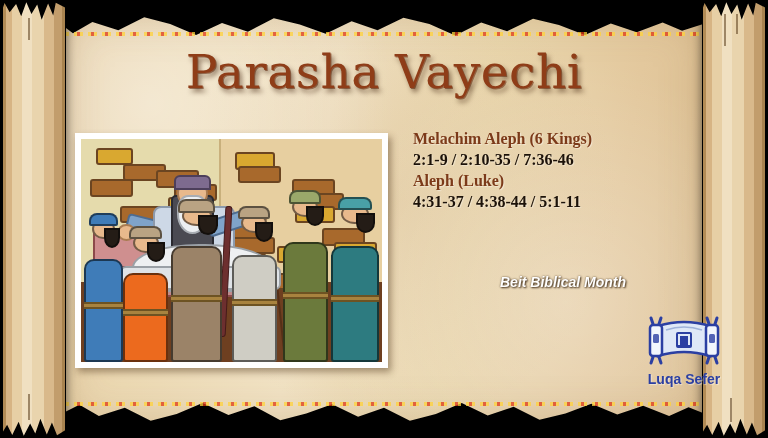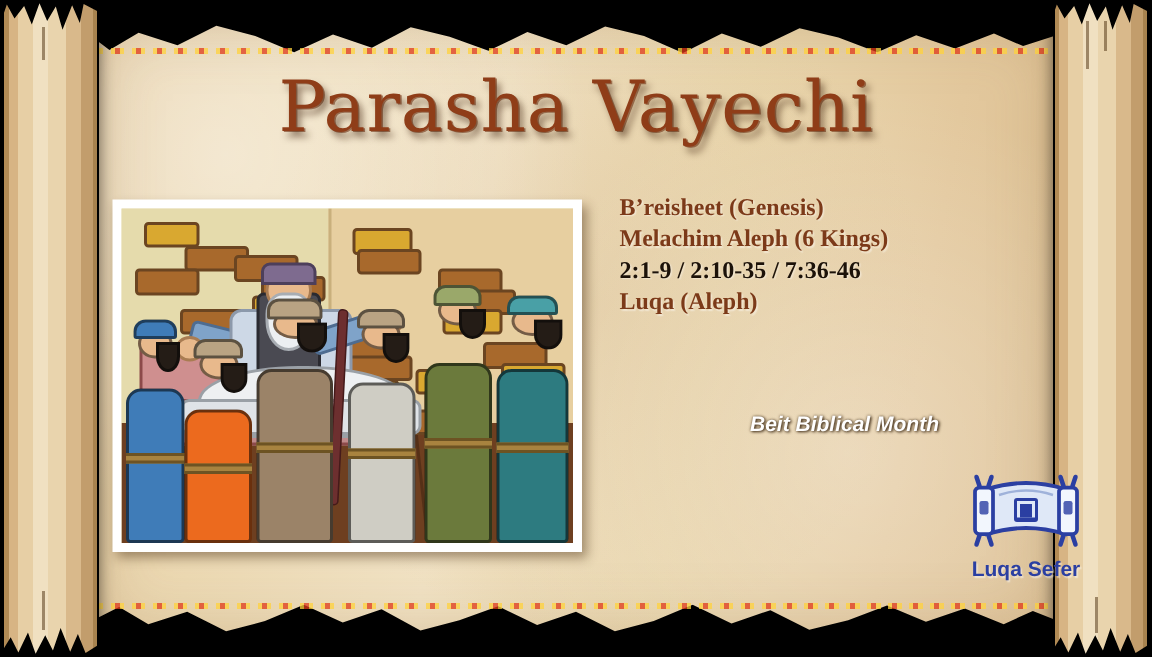--- a/index.html
+++ b/index.html
@@ -248,24 +248,24 @@
             <div class="belt" style="bottom: 27.04%;"></div>
             <div class="head" style="top: 29%; height: 9%;"></div>
             <div class="beard" style="top: 33%; left: 52%; height: 9%;"></div>
             <div class="cap" style="top: 26%; height: 6%; background: rgb(73, 160, 166);"></div>
           </div>
         </div>
     </div>
   </div>
 
   <div class="readings" id="readings">
-      <div class="rd-book">B’reisheet (Genesis)</div>
       <div class="rd-book">Melachim Aleph (6 Kings)</div>
       <div class="rd-ref">2:1-9 / 2:10-35 / 7:36-46</div>
-      <div class="rd-book">Luqa (Aleph)</div>
+      <div class="rd-book">Aleph (Luke)</div>
+      <div class="rd-ref">4:31-37 / 4:38-44 / 5:1-11</div>
     </div>
 
   <div class="month">Beit Biblical Month</div>
 
   <div class="logo">
     <svg width="88" height="54" viewBox="0 0 88 54">
       <path d="M18 10 Q44 2 70 10 L70 40 Q44 32 18 40 Z" fill="#dfe8f7" stroke="#2b3fa2" stroke-width="2.5"></path>
       <path d="M26 14 Q44 8 62 14" fill="none" stroke="#9fb2da" stroke-width="1.6"></path>
       <rect x="36" y="16" width="16" height="16" rx="2" fill="#2b3fa2"></rect>
       <path d="M38 18 h12 v11 h-12 z" fill="#dfe8f7"></path>

